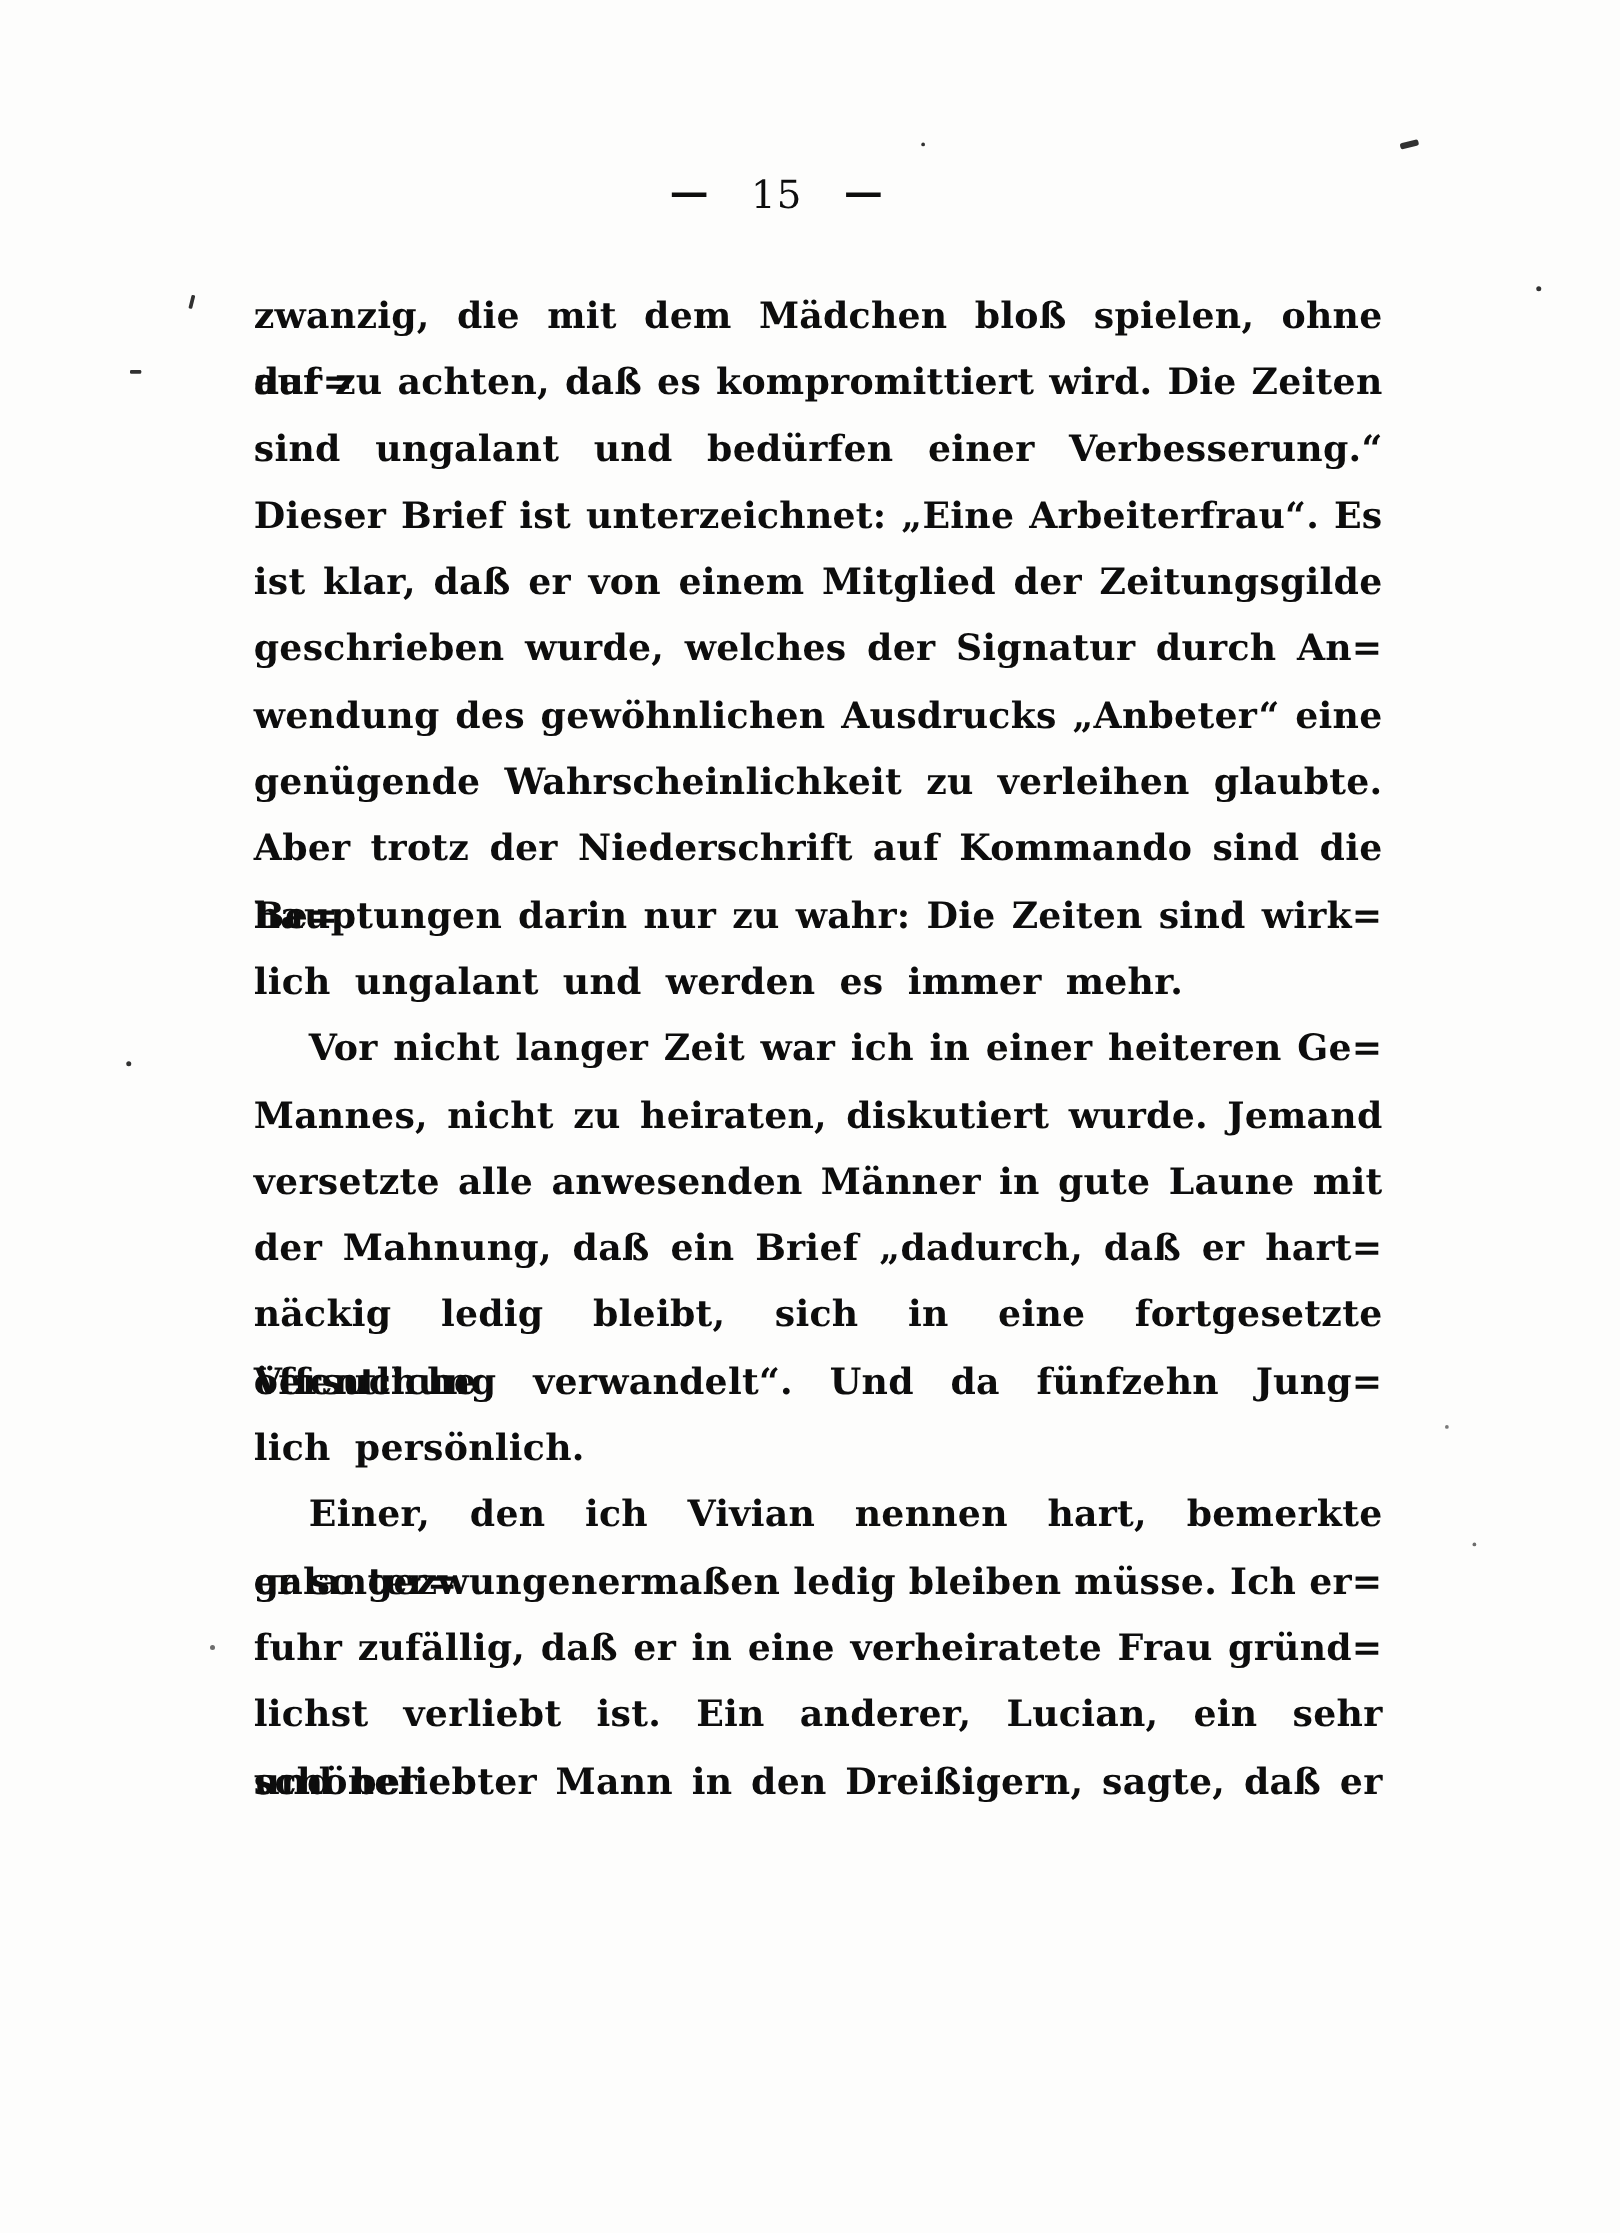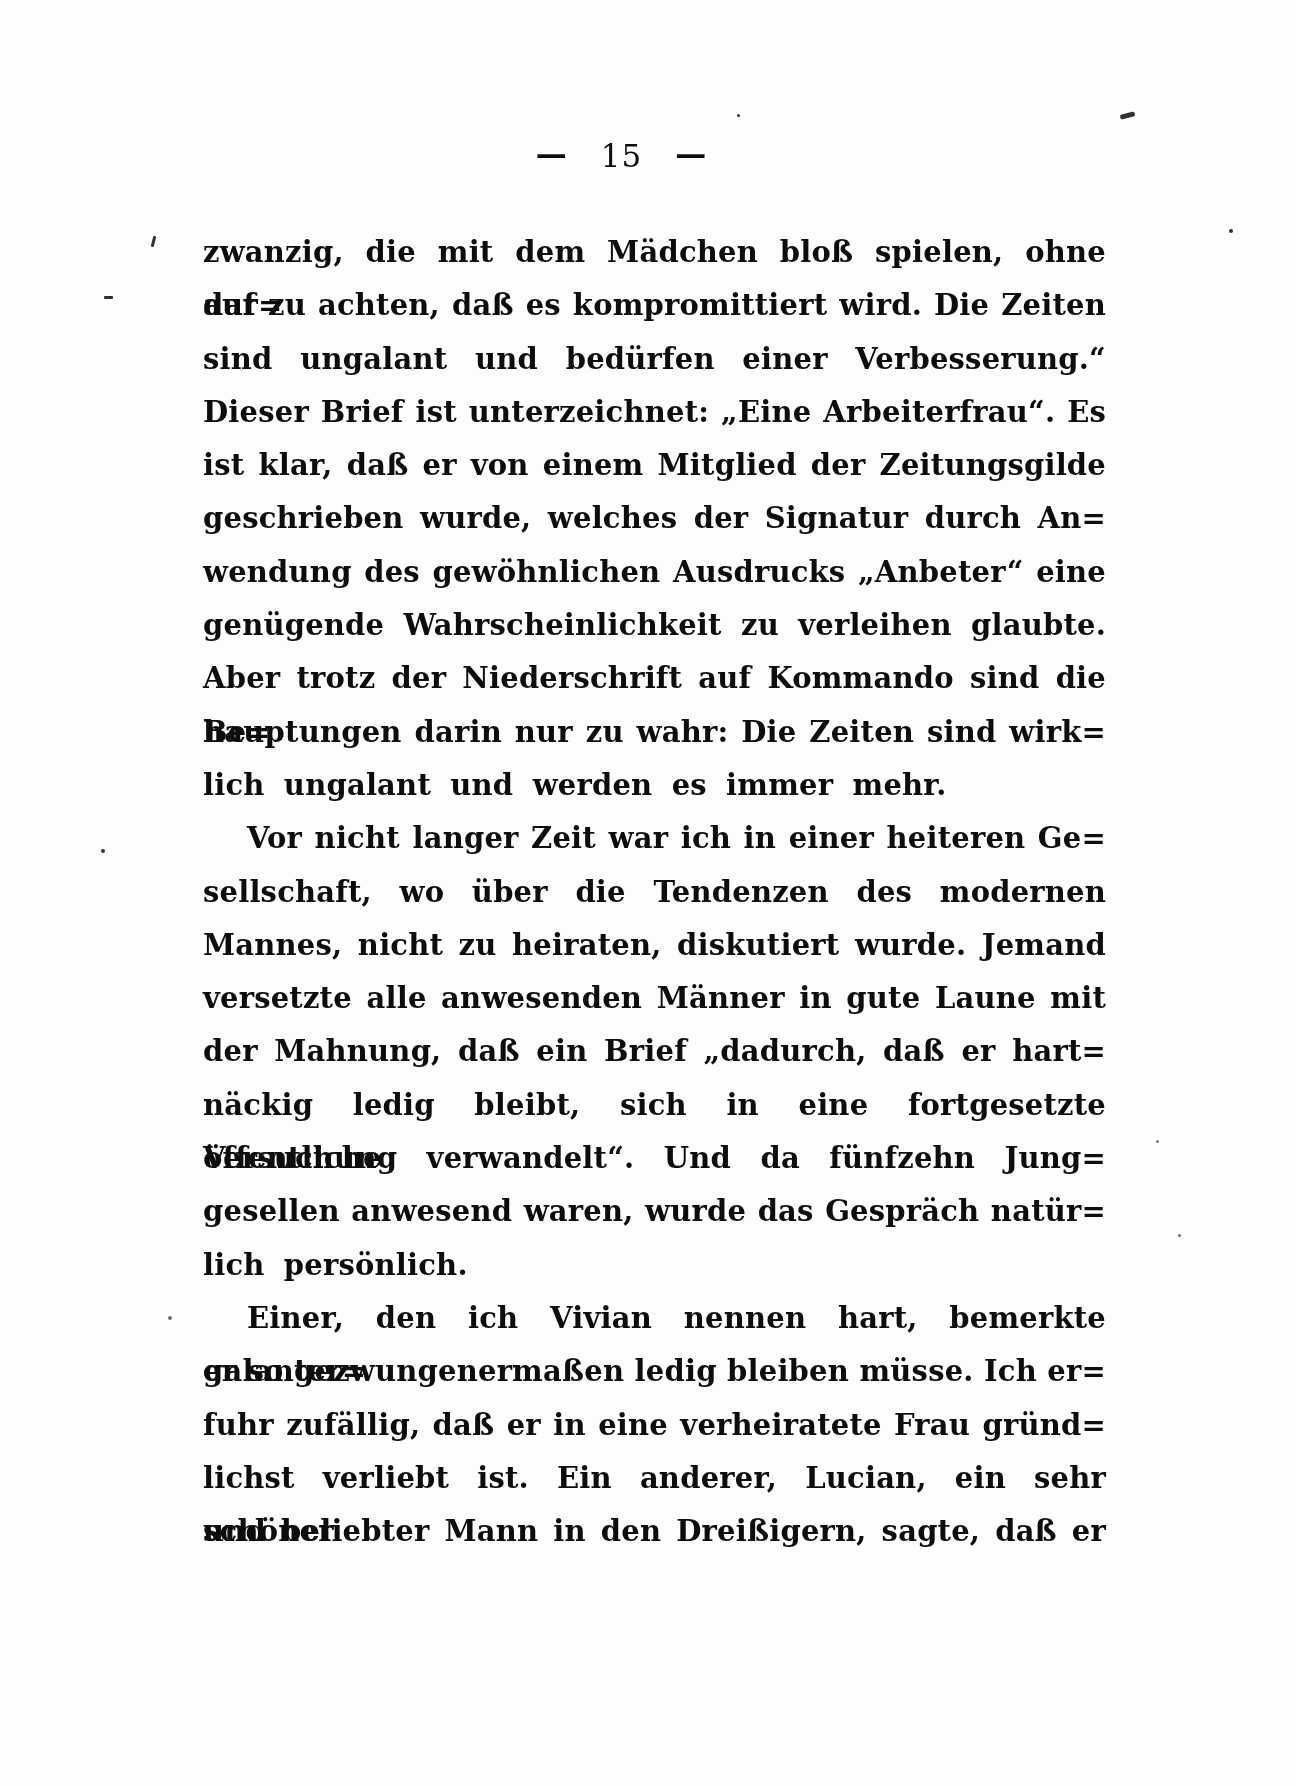--- a/index.html
+++ b/index.html
@@ -103,27 +103,25 @@
         <div class="line">ist klar, daß er von einem Mitglied der Zeitungsgilde</div>
         <div class="line">geschrieben wurde, welches der Signatur durch An=</div>
         <div class="line">wendung des gewöhnlichen Ausdrucks „Anbeter“ eine</div>
         <div class="line">genügende Wahrscheinlichkeit zu verleihen glaubte.</div>
         <div class="line">Aber trotz der Niederschrift auf Kommando sind die Be=</div>
         <div class="line">hauptungen darin nur zu wahr: Die Zeiten sind wirk=</div>
         <div class="line endline">lich ungalant und werden es immer mehr.</div>
       </div>
       <div class="paragraph">
         <div class="line indent">Vor nicht langer Zeit war ich in einer heiteren Ge=</div>
-        <div class="line">sellschaft, wo über die Tendenzen des modernen</div>
         <div class="line">Mannes, nicht zu heiraten, diskutiert wurde. Jemand</div>
         <div class="line">versetzte alle anwesenden Männer in gute Laune mit</div>
         <div class="line">der Mahnung, daß ein Brief „dadurch, daß er hart=</div>
         <div class="line">näckig ledig bleibt, sich in eine fortgesetzte öffentliche</div>
         <div class="line">Versuchung verwandelt“. Und da fünfzehn Jung=</div>
-        <div class="line">gesellen anwesend waren, wurde das Gespräch natür=</div>
         <div class="line endline">lich persönlich.</div>
       </div>
       <div class="paragraph">
         <div class="line indent">Einer, den ich Vivian nennen hart, bemerkte galanter=</div>
         <div class="line">er so gezwungenermaßen ledig bleiben müsse. Ich er=</div>
         <div class="line">fuhr zufällig, daß er in eine verheiratete Frau gründ=</div>
         <div class="line">lichst verliebt ist. Ein anderer, Lucian, ein sehr schöner</div>
         <div class="line">und beliebter Mann in den Dreißigern, sagte, daß er</div>
       </div>
     </div>

